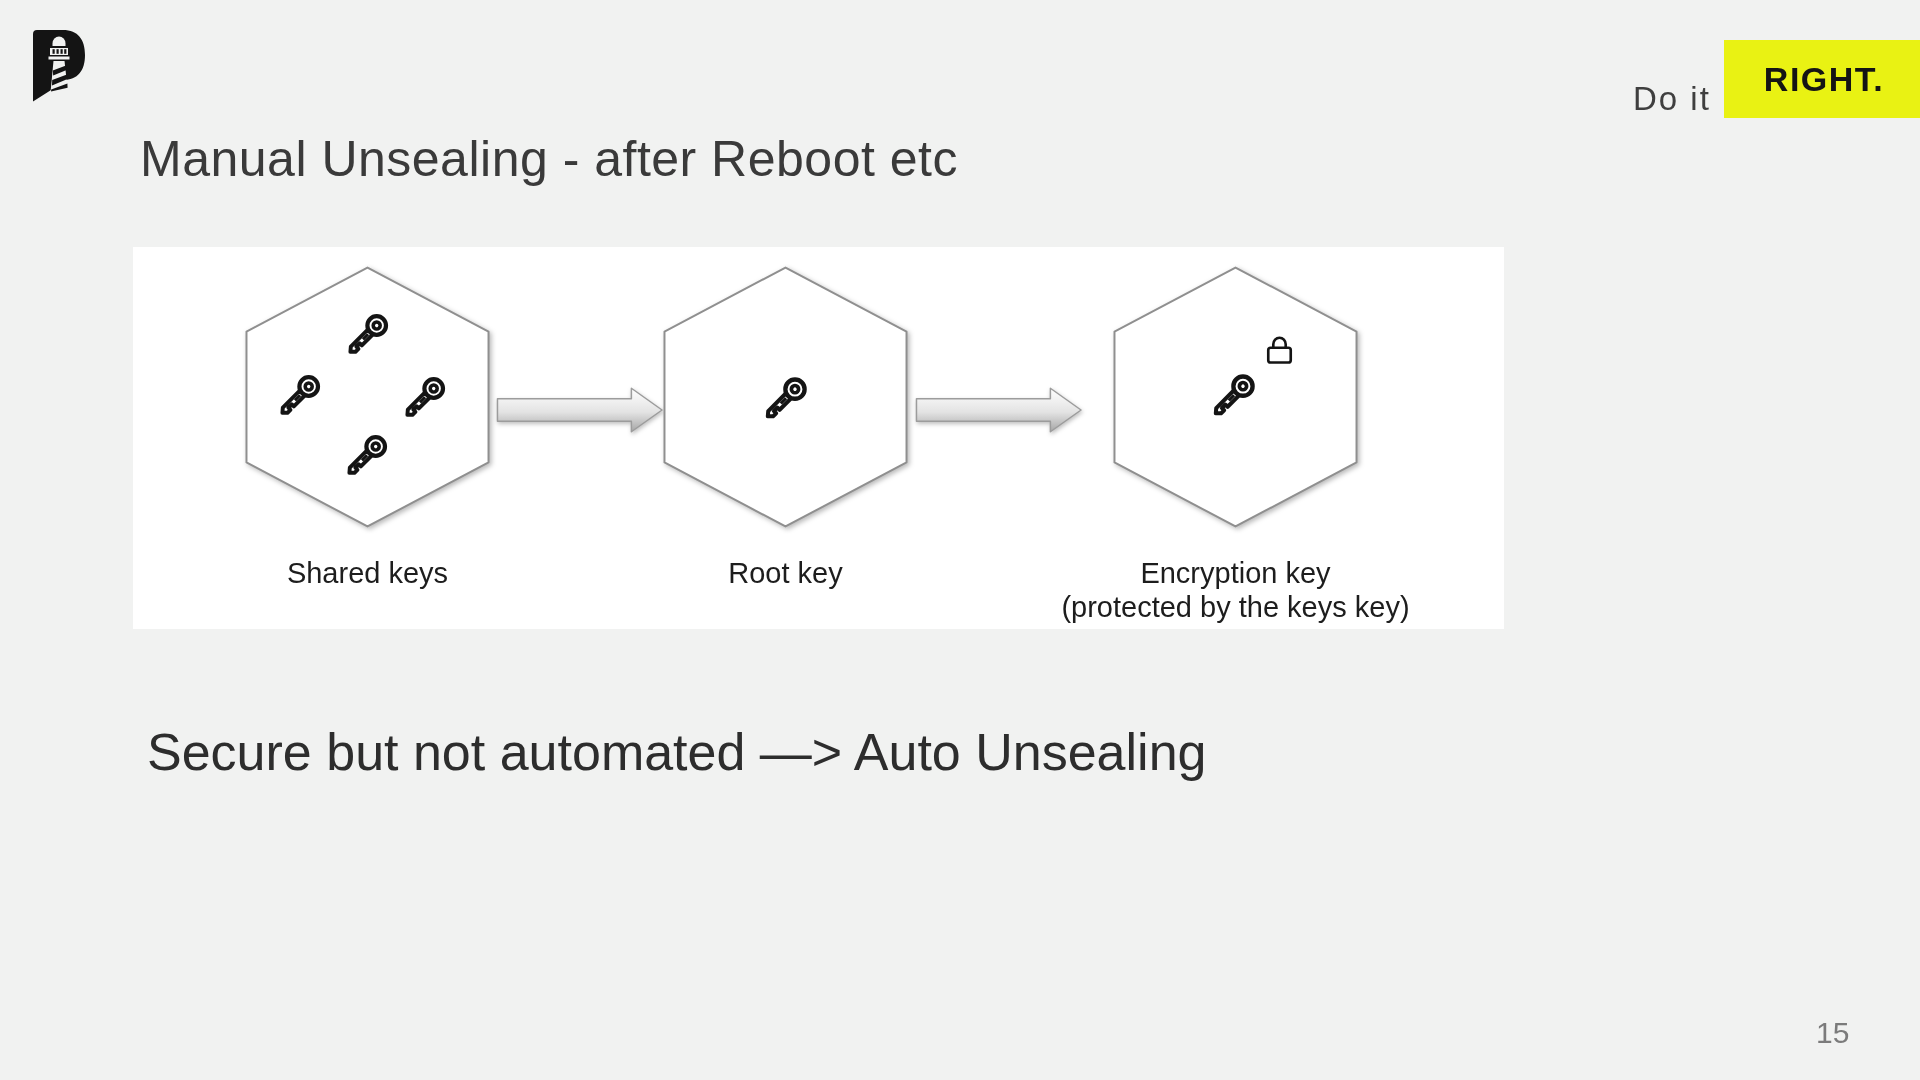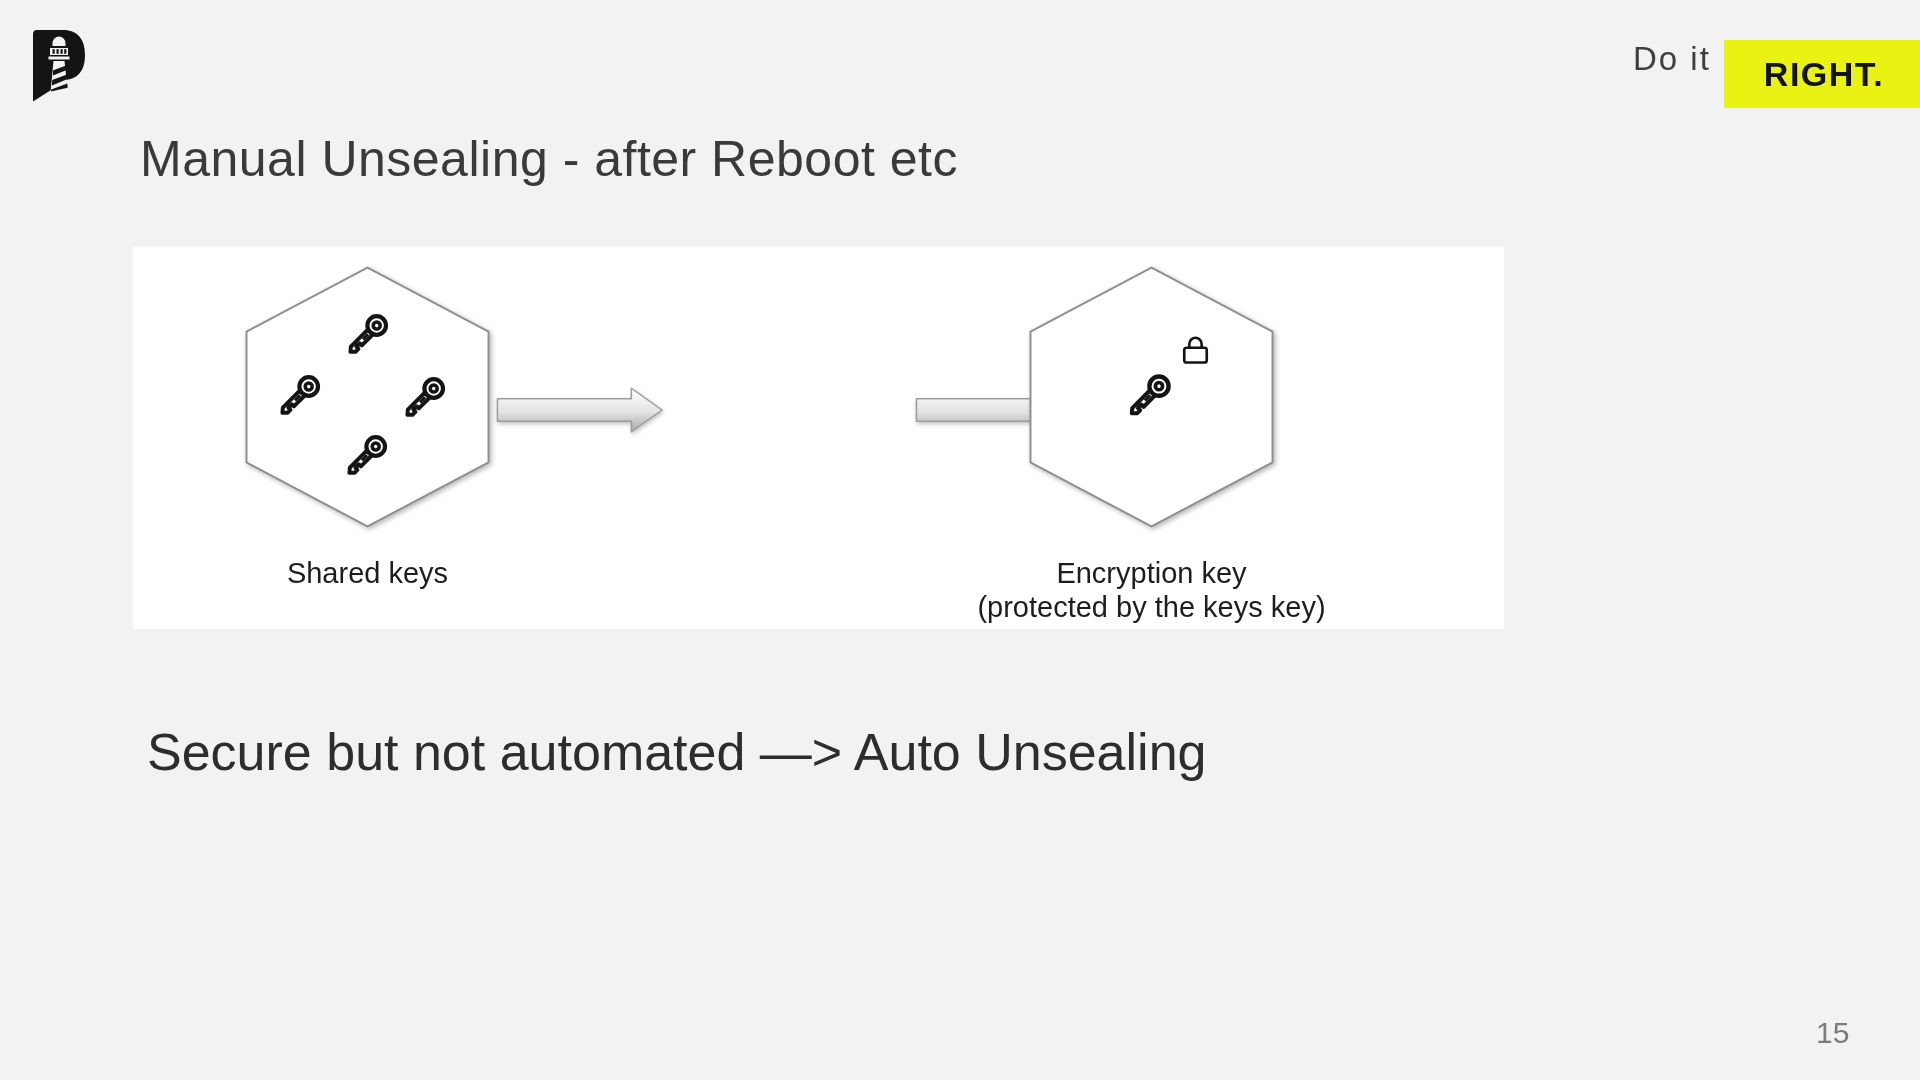--- a/index.html
+++ b/index.html
@@ -9,22 +9,22 @@
     background:#f1f2f1;
     position:relative;
     overflow:hidden;
   }
   .slide { position:absolute; inset:0; }
 
   
   .logo { position:absolute; left:33px; top:30px; width:52px; height:72px; }
 
   .tagline {
-    position:absolute; left:1633px; top:40px; right:0; height:68px;
-    display:flex; align-items:flex-start; gap:13px;
+    position:absolute; left:1633px; top:40px; right:0; height:78px;
+    display:flex; align-items:flex-end; gap:13px;
   }
   .tagline-prefix {
     font-size:33px; color:#3f3f3f; letter-spacing:2px; font-weight:400;
   }
   .tagline-highlight {
     flex:1; height:100%;
     background:#e9f213;
     display:flex; align-items:center;
     padding-left:40px;
     font-size:34px; font-weight:800; color:#141414; letter-spacing:1.5px;
@@ -38,21 +38,21 @@
   }
 
   
   .panel {
     position:absolute; left:133px; top:247px; width:1371px; height:382px;
     background:#ffffff;
   }
   .node { position:absolute; top:19px; width:245px; height:262px; }
   .node-1 { left:112px; }
   .node-2 { left:530px; }
-  .node-3 { left:896px; }
+  .node-3 { left:980px; }
   .hex-svg {
     position:absolute; left:0; top:0; width:245px; height:262px;
     filter:drop-shadow(2px 2px 2.5px rgba(0,0,0,0.28));
   }
   .key-icon { position:absolute; }
   .lock-icon { position:absolute; }
   .node-label {
     position:absolute; top:290px; left:50%; transform:translateX(-50%);
     width:400px; text-align:center;
     font-size:29px; color:#1d1d1d; line-height:34px;
@@ -154,20 +154,31 @@
         </svg>
       <div class="node-label">
         <div>Shared keys</div>
       </div>
     </div>
 
     <svg class="arrow arrow-1" viewBox="0 0 170 52">
       <path d="M1.5,14.5 H137 V4 L168,26 L137,48 V37.5 H1.5 Z" fill="url(#arrow-grad)" stroke="#9c9c9c" stroke-width="1.5" stroke-linejoin="round"></path>
     </svg>
 
+    <div class="node node-2">
+      <svg class="hex-svg">
+          <use href="#sym-hex" width="245" height="262"></use>
+        </svg>
+      <svg class="key-icon" style="left:92px;top:103px;width:62px;height:62px;">
+          <use href="#sym-key" width="62" height="62"></use>
+        </svg>
+      <div class="node-label">
+        <div>Root key</div>
+      </div>
+    </div>
 
     <svg class="arrow arrow-2" viewBox="0 0 170 52">
       <path d="M1.5,14.5 H137 V4 L168,26 L137,48 V37.5 H1.5 Z" fill="url(#arrow-grad)" stroke="#9c9c9c" stroke-width="1.5" stroke-linejoin="round"></path>
     </svg>
 
     <div class="node node-3">
       <svg class="hex-svg">
           <use href="#sym-hex" width="245" height="262"></use>
         </svg>
       <svg class="key-icon" style="left:90px;top:100px;width:62px;height:62px;">

